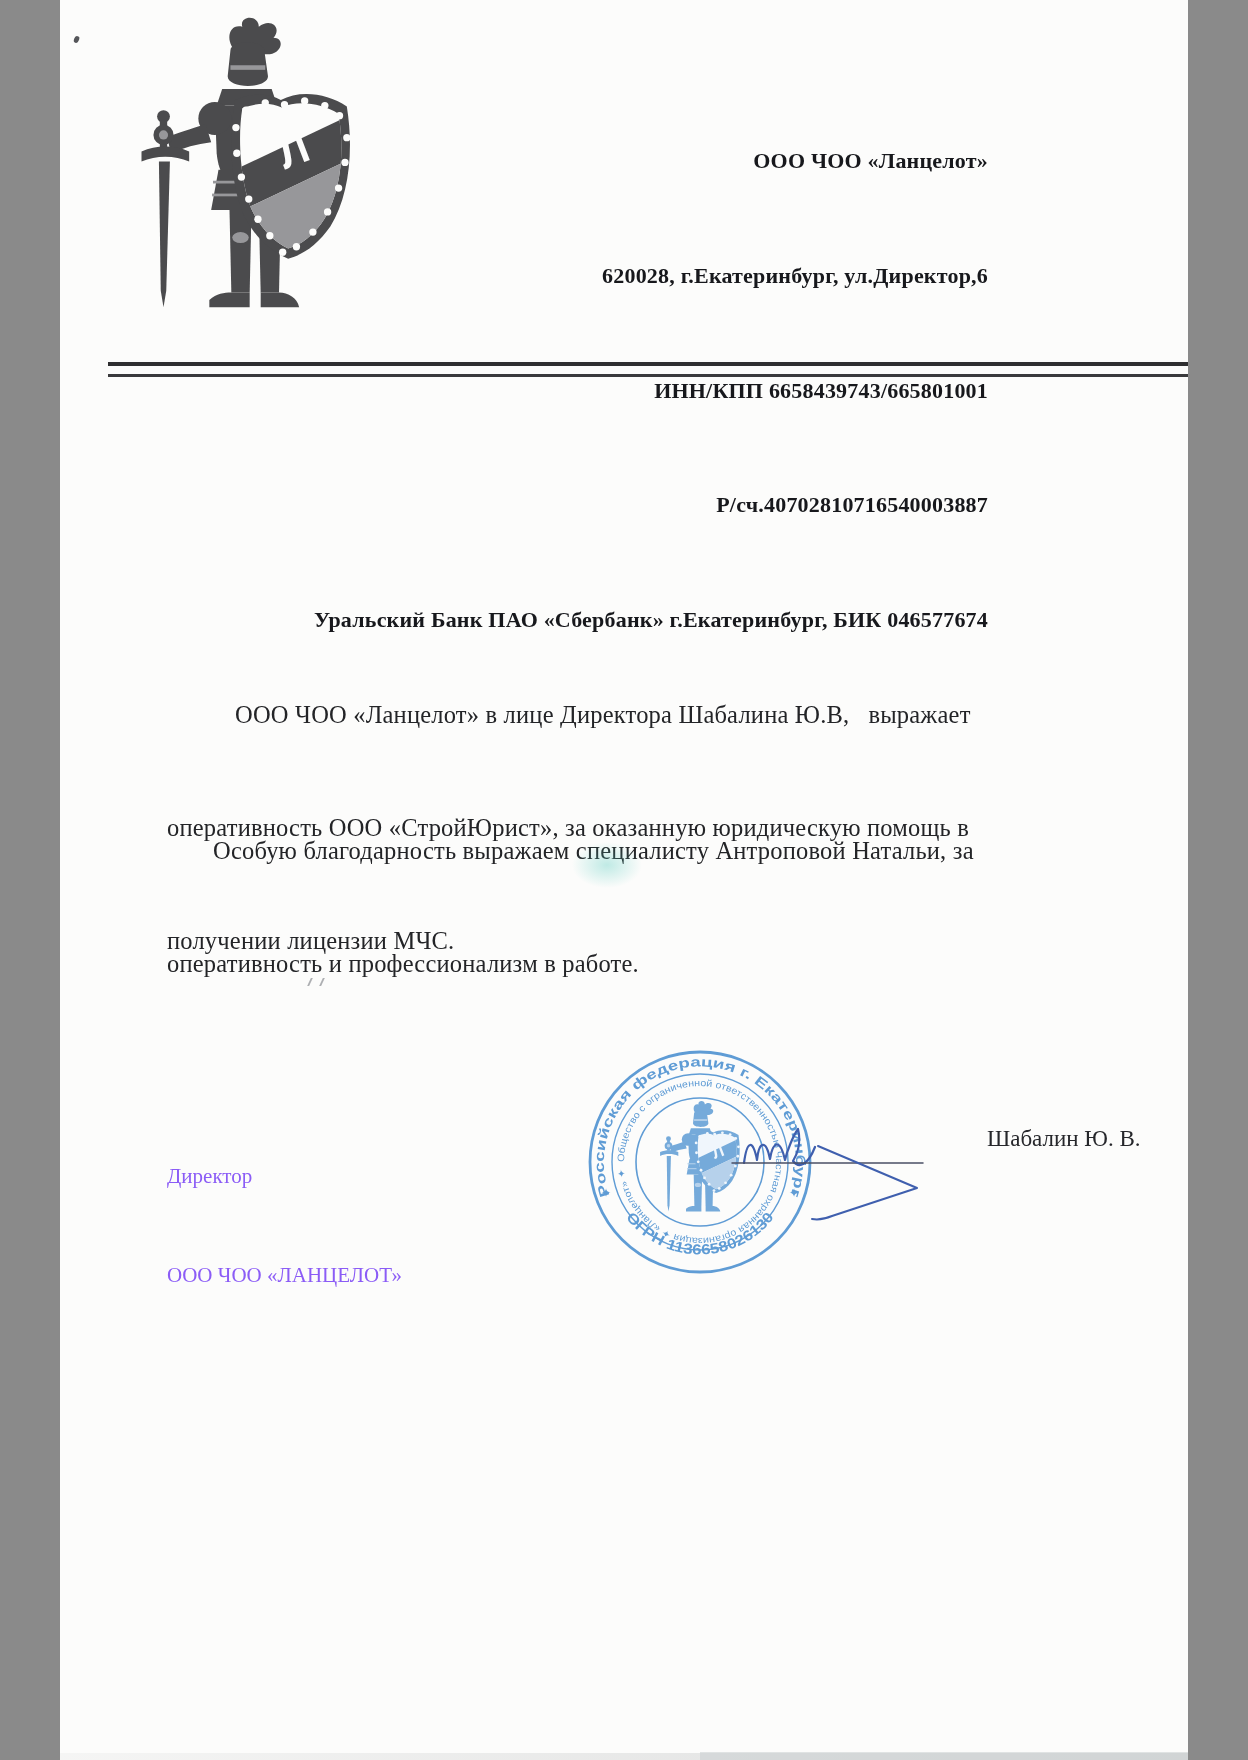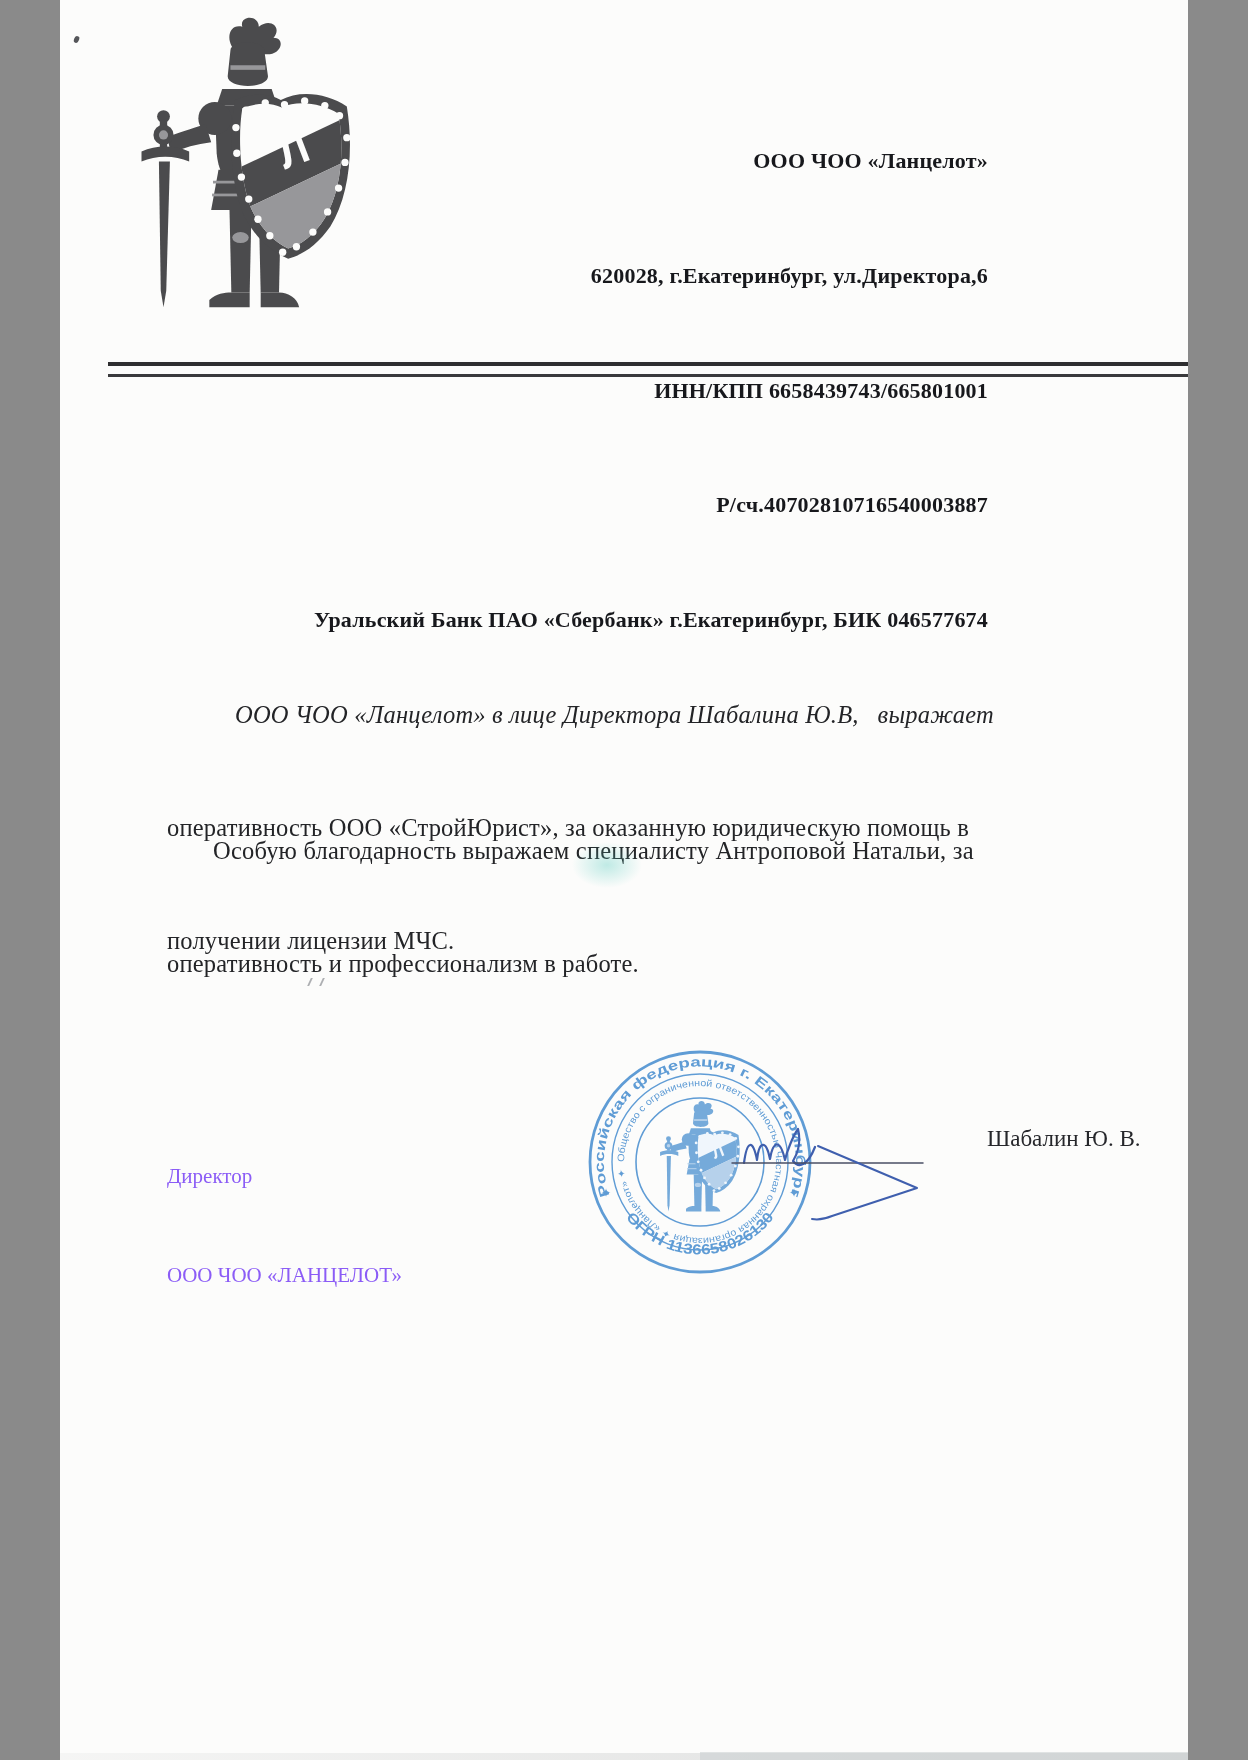--- a/index.html
+++ b/index.html
@@ -18,21 +18,21 @@
     font-size:22px; font-weight:bold; line-height:38.2px;
     letter-spacing:.2px; color:#17181c; white-space:pre;
   }
   
   .rule1 { position:absolute; left:48px; right:0; top:362px; height:4px; background:#2e2e30; }
   .rule2 { position:absolute; left:48px; right:0; top:374px; height:3px; background:#3a3a3c; }
   
   .para { position:absolute; left:107px; font-size:24.5px; line-height:37.6px;
           white-space:pre; color:#232427; letter-spacing:.2px; }
   .p1 { top:621px; } .p2 { top:757px; } .p3 { top:851px; }
-  .ind1 { padding-left:68px;font-style:italic; } .ind2 { padding-left:46px; } .ind3 { padding-left:40px; }
+  .ind1 { padding-left:68px; } .ind2 { padding-left:46px; } .ind3 { padding-left:40px; }
   
   .sig-role { position:absolute; left:107px; top:1094px; font-size:21px;
               line-height:33px; color:#8b5cf6; white-space:pre; }
   .signer   { position:absolute; left:927px; top:1126px; font-size:23px; color:#26272b; white-space:pre; }
   .stamp-svg { position:absolute; left:500px; top:1020px; }
   .stamp-text { font-family:"Liberation Sans","DejaVu Sans",sans-serif; }
   
   .dot1 { position:absolute; left:14px; top:36px; width:5px; height:7px;
           background:#55565a; border-radius:60% 40% 60% 60%; transform:rotate(20deg); }
   .teal-smudge { position:absolute; left:512px; top:842px; width:70px; height:46px;
@@ -115,21 +115,21 @@
             <circle cx="110" cy="150" r="4"></circle>
           <circle cx="109" cy="122" r="4"></circle>
         </g>
       </g>
     </symbol>
     <use href="#knight" width="240" height="330" class="logo-knight"></use>
   </svg>
 
   <div class="header-block">
     <div>ООО ЧОО «Ланцелот»</div>
-    <div>620028, г.Екатеринбург, ул.Директора,6</div>
+    <div>620028, г.Екатеринбург, ул.Директор,6</div>
     <div>ИНН/КПП 6658439743/665801001</div>
     <div>Р/сч.40702810716540003887</div>
     <div>Уральский Банк ПАО «Сбербанк» г.Екатеринбург, БИК 046577674</div>
   </div>
 
   <div class="rule1"></div>
   <div class="rule2"></div>
 
   <div class="para p1">
     <div class="ind1">ООО ЧОО «Ланцелот» в лице Директора Шабалина Ю.В,   выражает</div>

